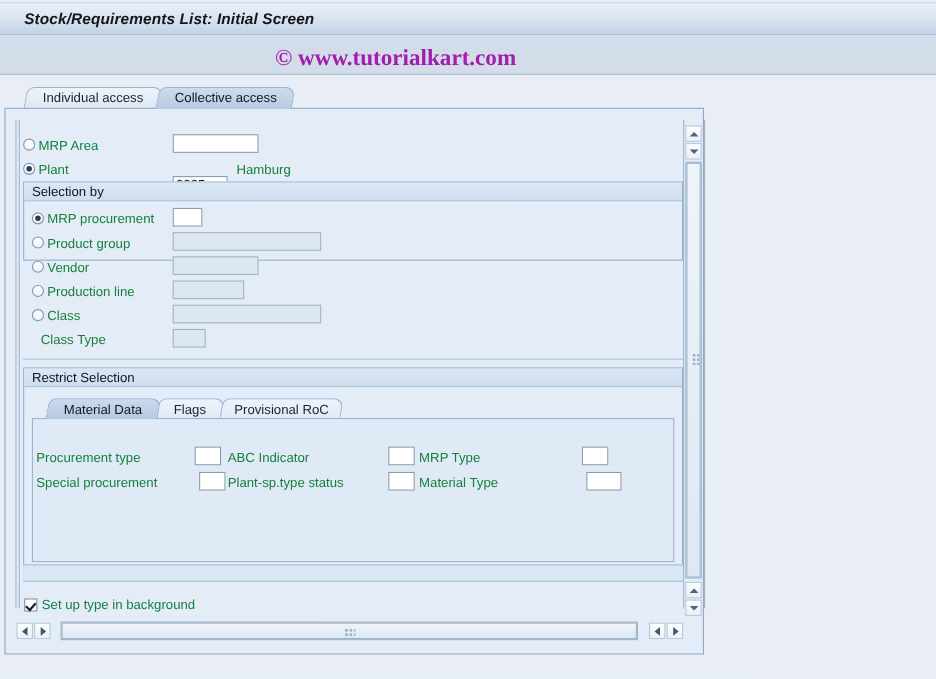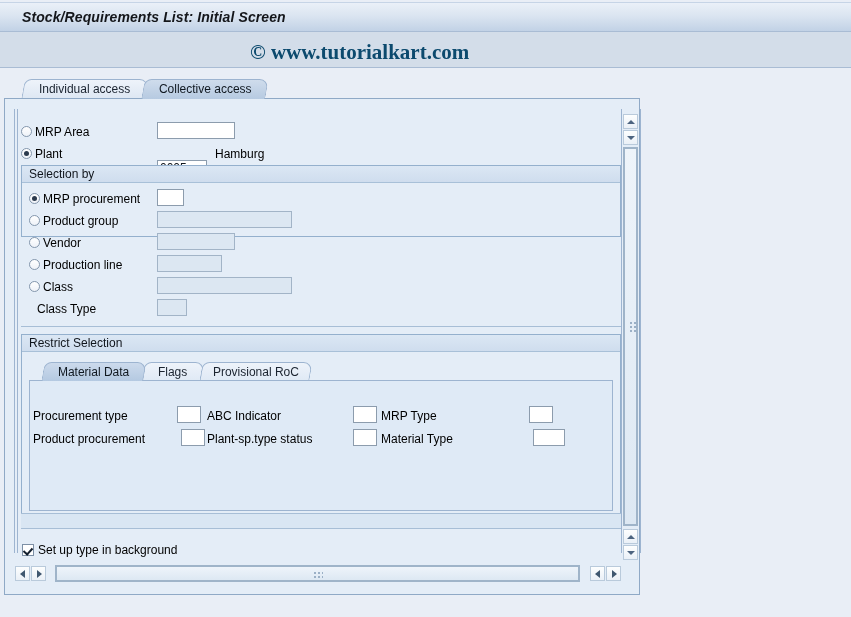--- a/index.html
+++ b/index.html
@@ -32,21 +32,21 @@
   .toolbar{
     position:absolute;left:0;top:32px;width:851px;height:36px;
     background:#d3dde9;
     border-bottom:1px solid #a9bcd4;
     box-sizing:border-box;
   }
   .watermark{
     position:absolute;left:250px;top:38px;width:320px;height:28px;
     font-family:"Liberation Serif", serif;
     font-size:21px;font-weight:bold;
-    color:#0c4a6e;
+    color:#a21caf;
     white-space:nowrap;
     line-height:28px;
   }
 
   
   .tabstrip{
     position:absolute;left:0;top:79px;width:851px;height:20px;
   }
   .tab{
     position:absolute;top:0;height:20px;
@@ -82,21 +82,21 @@
     box-sizing:border-box;
   }
 
   
   .vsep{
     position:absolute;top:0;width:1px;background:#9db4d0;
   }
 
   
   .row{position:absolute;height:18px;line-height:18px;}
-  .lbl{font-size:12px;color:#000000;white-space:nowrap;}
+  .lbl{font-size:12px;color:#15803d;white-space:nowrap;}
 
   .radio{
     position:absolute;width:11px;height:11px;border-radius:50%;
     border:1px solid #8497ad;
     background:linear-gradient(to bottom,#ffffff,#eef2f8);
     box-sizing:border-box;
   }
   .radio.on::after{
     content:"";position:absolute;left:2px;top:2px;width:5px;height:5px;
     border-radius:50%;background:#2b3a4d;
@@ -306,21 +306,21 @@
 
   <div class="lbl" style="position:absolute;left:28px;top:310px;">Procurement type</div>
   <div class="inp tiny" style="left:172px;top:307px;"></div>
 
   <div class="lbl" style="position:absolute;left:202px;top:310px;">ABC Indicator</div>
   <div class="inp tiny" style="left:348px;top:307px;"></div>
 
   <div class="lbl" style="position:absolute;left:376px;top:310px;">MRP Type</div>
   <div class="inp tiny" style="left:524px;top:307px;"></div>
 
-  <div class="lbl" style="position:absolute;left:28px;top:333px;">Product procurement</div>
+  <div class="lbl" style="position:absolute;left:28px;top:333px;">Special procurement</div>
   <div class="inp tiny" style="left:176px;top:330px;"></div>
 
   <div class="lbl" style="position:absolute;left:202px;top:333px;">Plant-sp.type status</div>
   <div class="inp tiny" style="left:348px;top:330px;"></div>
 
   <div class="lbl" style="position:absolute;left:376px;top:333px;">Material Type</div>
   <div class="inp" style="left:528px;top:330px;width:32px;"></div>
 
   <div style="position:absolute;left:16px;top:414px;width:600px;height:16px;background:#d9e6f3;border-top:1px solid #a7bed6;border-bottom:1px solid #a7bed6;box-sizing:border-box;"></div>
 

